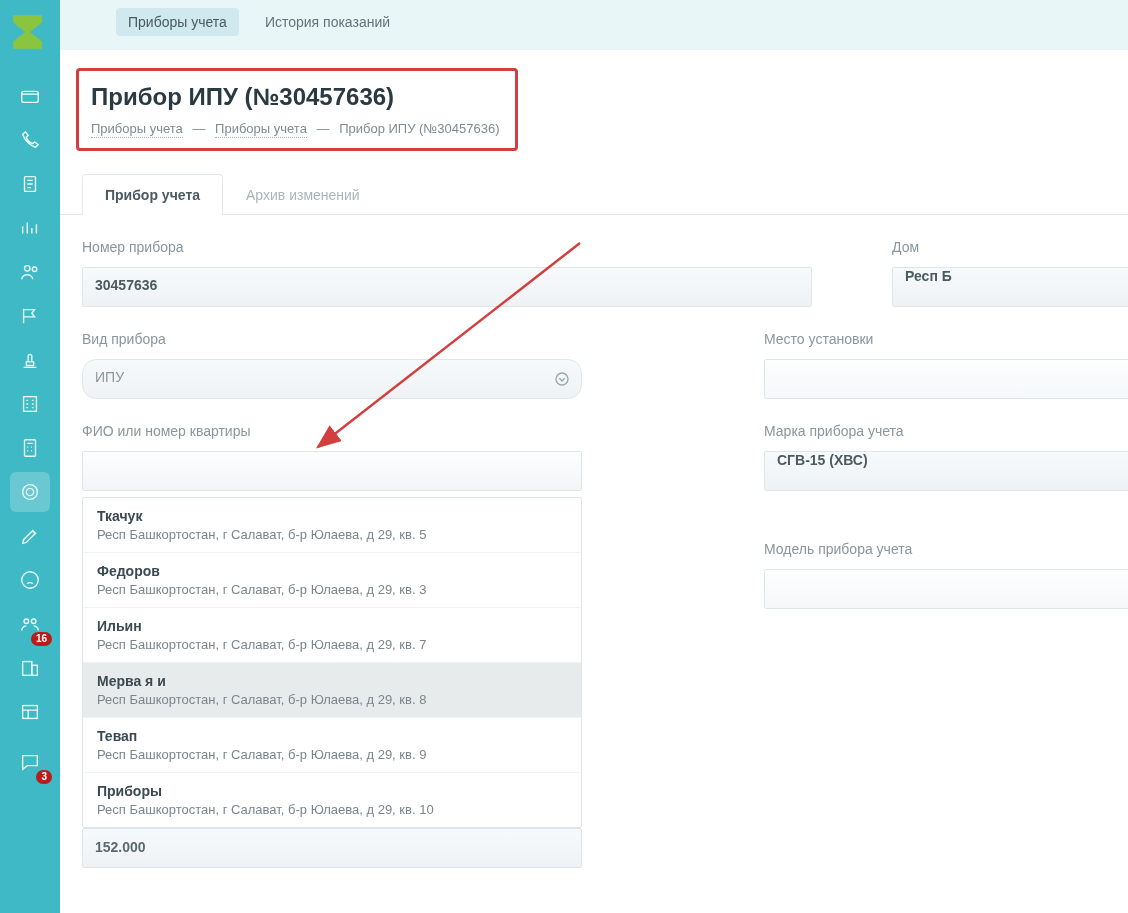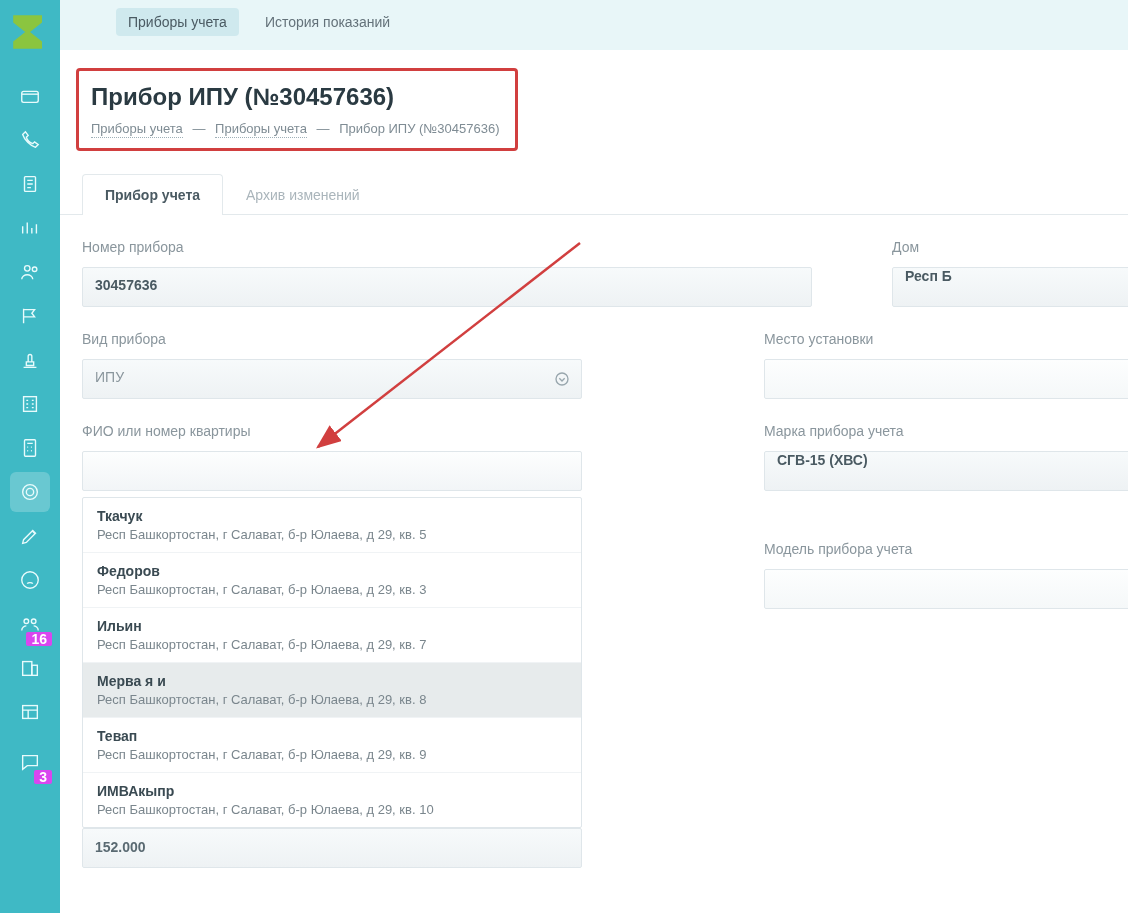--- a/index.html
+++ b/index.html
@@ -33,25 +33,25 @@
     margin: 2px 0;
     border-radius: 6px;
     color: #cdeef2;
     position: relative;
   }
   .side-icon.active { background: rgba(255,255,255,0.22); }
   .side-icon svg { width:22px; height:22px; stroke:#e8fbfc; fill:none; stroke-width:1.5; }
   .side-badge {
     position:absolute;
     right:-2px; bottom:-2px;
-    background:#d946ef;
+    background:#b91c1c;
     color:#fff;
-    font-size:14px;
+    font-size:10px;
     font-weight:600;
-    border-radius:2px;
+    border-radius:7px;
     padding:1px 5px;
     line-height:12px;
   }
   .main {
     margin-left: 60px;
     height: 913px;
     display:flex;
     flex-direction:column;
   }
   .topnav {
@@ -363,21 +363,21 @@
         <div class="col-right right-fields" style="overflow:hidden;">
           <label class="field-label">Дом</label>
           <div class="right-input">Респ Б</div>
         </div>
       </div>
 
       <div class="row">
         <div class="col-left" style="width:580px;">
           <label class="field-label">Вид прибора</label>
           <div class="select-wrap">
-            <div class="text-input" style="color:#8a969d;">ИПУ</div>
+            <div class="text-input" style="color:#8a969d;border-radius:14px;">ИПУ</div>
             <span class="chev">
               <svg width="16" height="16" viewBox="0 0 24 24" fill="none" stroke="#98a6ad" stroke-width="2">
                   <circle cx="12" cy="12" r="9"></circle>
                   <path d="M8 11l4 4 4-4"></path>
                 </svg>
             </span>
           </div>
         </div>
         <div class="col-right right-fields" style="margin-left:22px;">
           <label class="field-label">Место установки</label>
@@ -406,21 +406,21 @@
                 </div>
                 <div class="dd-item hover">
                   <div class="dd-name">Мерва я и</div>
                   <div class="dd-addr">Респ Башкортостан, г Салават, б-р Юлаева, д 29, кв. 8</div>
                 </div>
                 <div class="dd-item">
                   <div class="dd-name">Тевап</div>
                   <div class="dd-addr">Респ Башкортостан, г Салават, б-р Юлаева, д 29, кв. 9</div>
                 </div>
                 <div class="dd-item">
-                  <div class="dd-name">ИМВАкыпр</div>
+                  <div class="dd-name">Приборы</div>
                   <div class="dd-addr">Респ Башкортостан, г Салават, б-р Юлаева, д 29, кв. 10</div>
                 </div>
               </div>
           </div>
 
           <div class="value-below" style="margin-top:0;">152.000</div>
         </div>
 
         <div class="col-right right-fields" style="margin-left:22px;">
           <div class="field-block">

